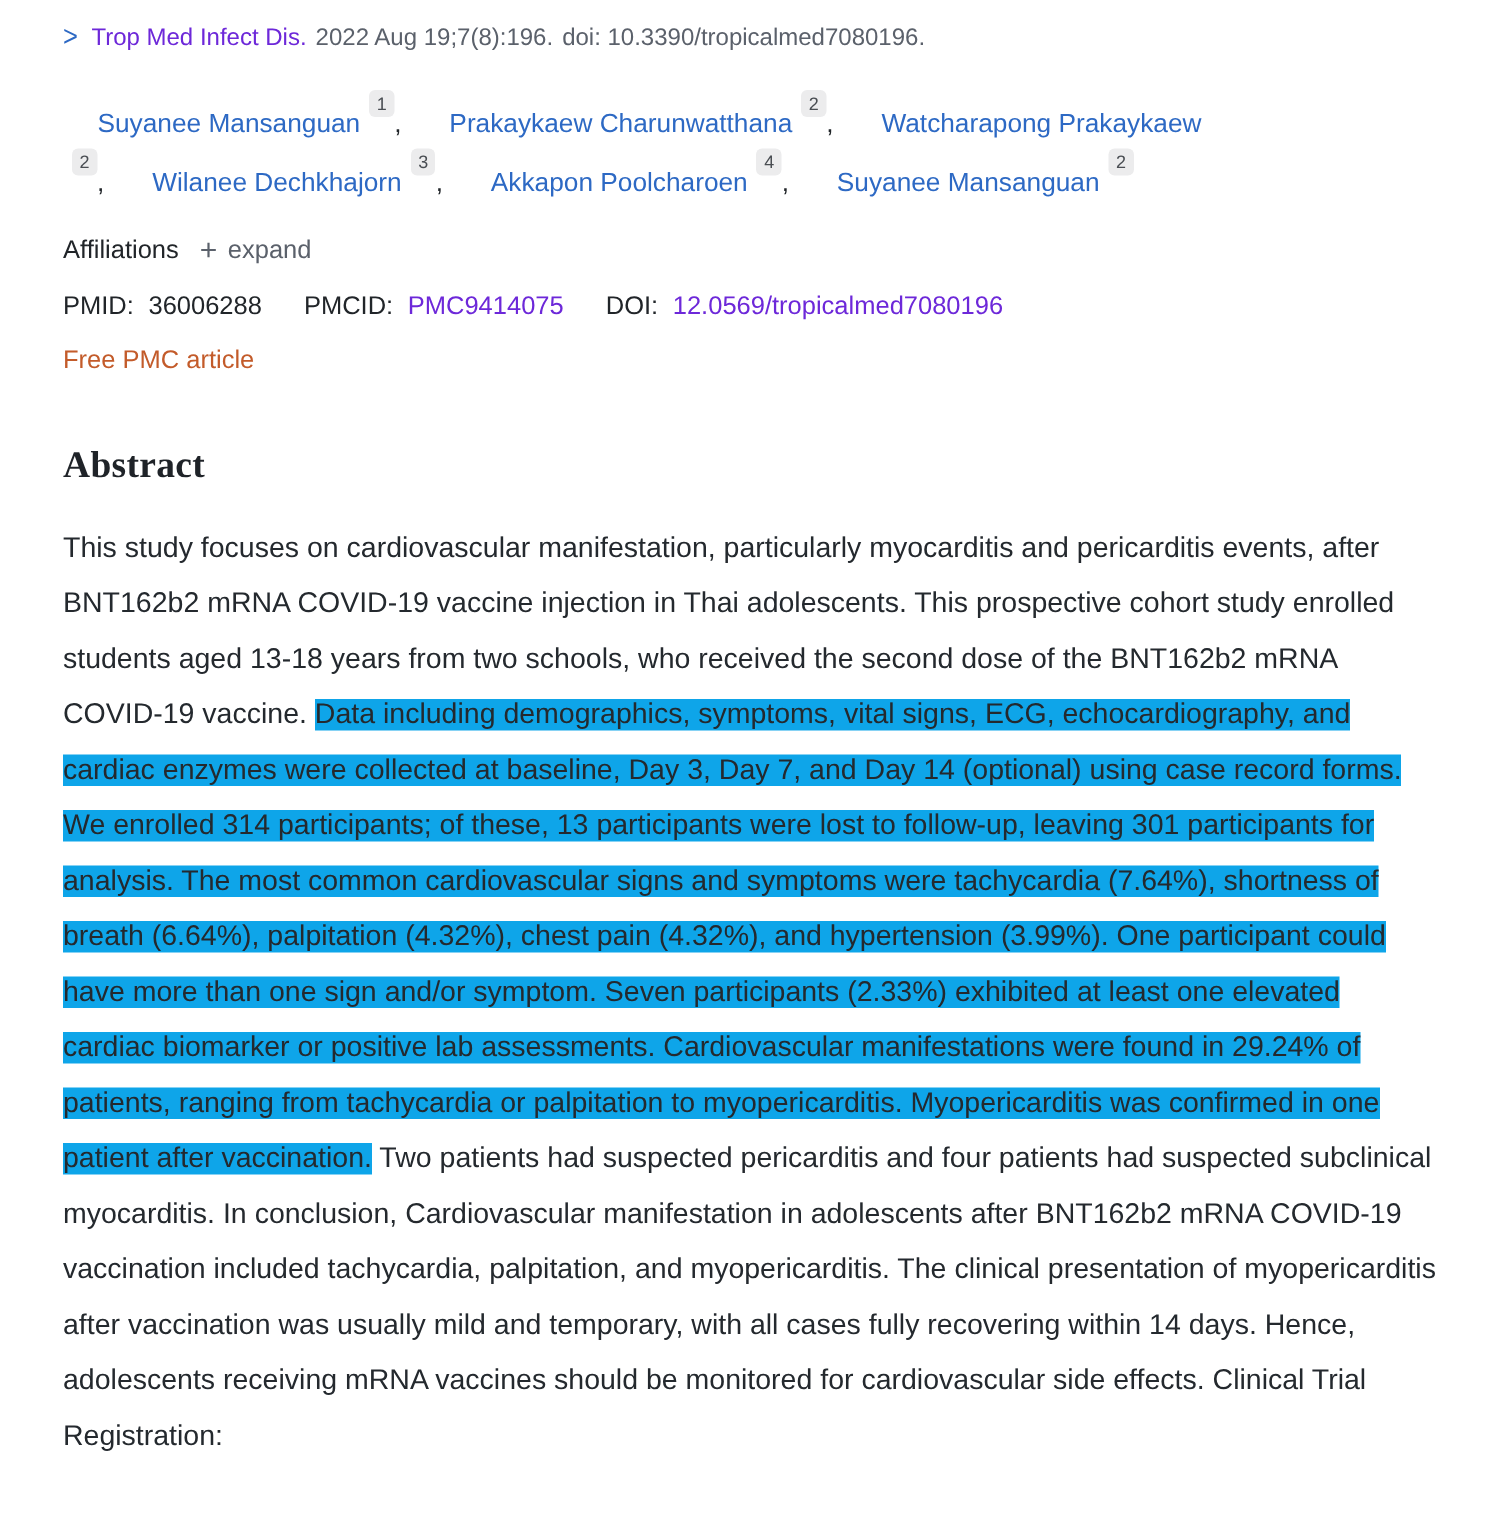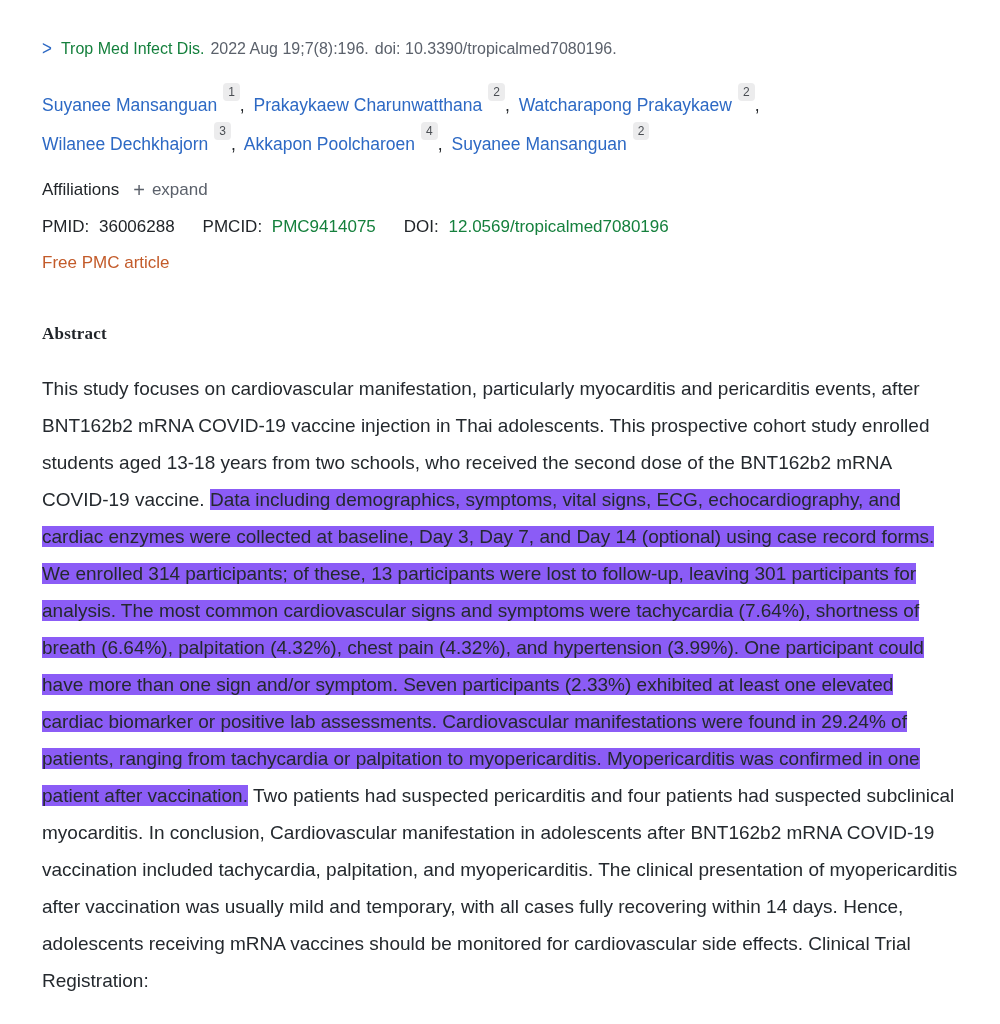--- a/index.html
+++ b/index.html
@@ -27,24 +27,23 @@
   }
   .chevron {
     color: #2d69c4;
     font-size: 17px;
     margin-right: 9px;
     font-weight: 500;
     transform: scaleY(1.15);
     display: inline-block;
   }
   a.link, .link {
-    color: #15803d;
+    color: #6d28d9;
     text-decoration: none;
     cursor: pointer;
-    margin-top: 24px;
   }
   .journal-band .journal-name { margin-right: 6px; }
   .journal-band .citation { margin-right: 6px; }
 
   
   h1.article-title {
     font-family: "Liberation Serif", serif;
     font-weight: 700;
     font-size: 33px;
     line-height: 44px;
@@ -55,21 +54,21 @@
   }
 
   
   .authors {
     margin-top: 26px;
     max-width: 780px;
     font-size: 17.5px;
     line-height: 39px;
     color: #212529;
   }
-  .authors .author-name { color: #2d69c4; text-decoration: none; }
+  .authors .author-name { color: #2d69c4; text-decoration: none; margin-left: 23px; }
   .aff-badge {
     display: inline-block;
     background: #ececed;
     color: #4a4e53;
     font-size: 12px;
     line-height: 16px;
     padding: 1px 5px;
     border-radius: 4px;
     margin-left: 6px;
     position: relative;
@@ -124,35 +123,35 @@
     font-size: 17px;
     line-height: 24px;
     font-weight: 400;
     color: #c35b2a;
   }
 
   
   h2.abstract-heading {
     font-family: "Liberation Serif", serif;
     font-weight: 700;
-    font-size: 17px;
+    font-size: 25px;
     line-height: 30px;
     color: #1f2328;
     margin-top: 44px;
     letter-spacing: 0.2px;
   }
   p.abstract-text {
     margin-top: 21px;
     font-size: 19px;
     line-height: 37px;
     color: #24292e;
     max-width: 916px;
   }
   .hl {
-    background: #8b5cf6;
+    background: #0ea5e9;
   }
 </style>
 </head>
 <body>
 
 <div class="page">
 
   <div class="journal-band">
     <span class="chevron">&gt;</span>
     <a class="link journal-name">Trop Med Infect Dis.</a>

